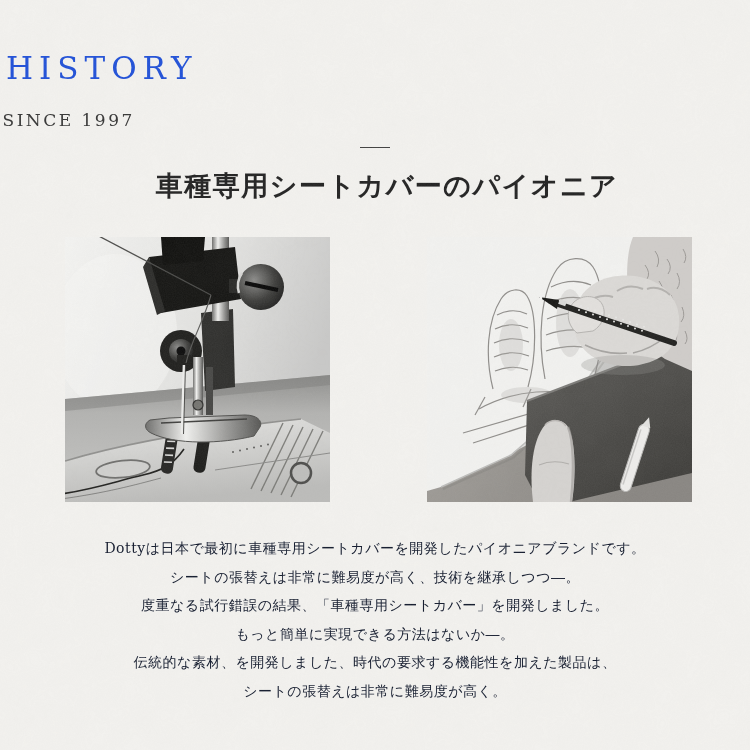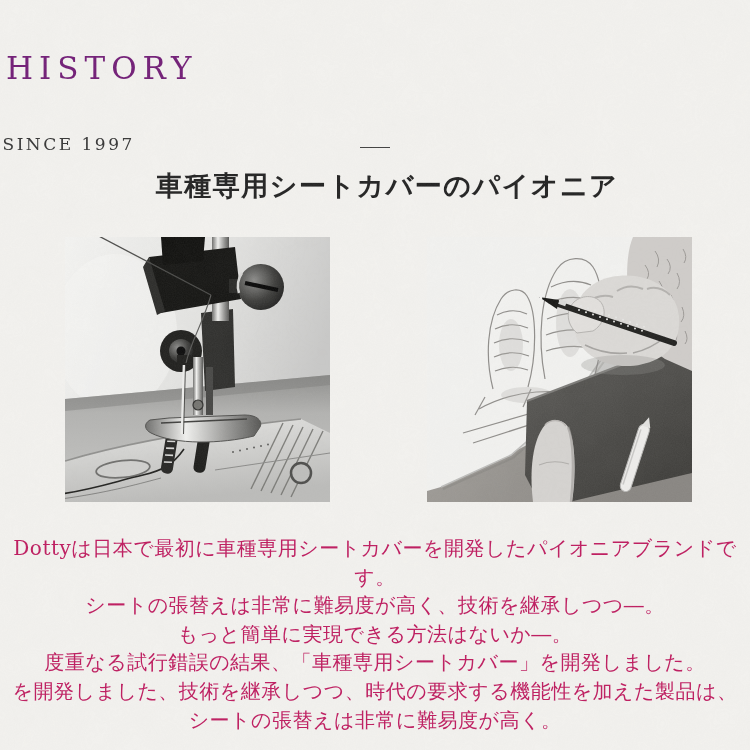--- a/index.html
+++ b/index.html
@@ -24,31 +24,30 @@
     pointer-events: none;
     z-index: 5;
   }
   .title {
     position: absolute;
     top: 50px; left: 0; width: 750px;
     font-size: 31px;
     font-weight: 400;
     letter-spacing: 6px;
     text-indent: 6px;
-    color: #701a75;
+    color: #1d4ed8;
   }
   .subtitle {
     position: absolute;
     top: 110px; left: 0; width: 750px;
     font-size: 17px;
     font-weight: 400;
     letter-spacing: 2.5px;
     text-indent: 2.5px;
     color: #333;
-    margin-top: 24px;
   }
   .divider {
     position: absolute;
     top: 147px; left: 360px;
     width: 30px; height: 0;
     border-top: 1.6px solid #3d3d3d;
   }
   .tagline {
     position: absolute;
     top: 168px; left: 0; width: 750px;
@@ -70,24 +69,24 @@
   .photo-left  { left: 65px; }
   .photo-right { left: 427px; }
   .bodytext {
     position: absolute;
     top: 534px; left: 0;
     width: 750px;
     text-align: center;
     z-index: 2;
   }
   .bodytext p {
-    font-size: 20px;
+    font-size: 14px;
     line-height: 28.6px;
     letter-spacing: 0.5px;
-    color: #be185d;
+    color: #0f172a;
   }
 </style>
 </head>
 <body>
 
 <div class="page">
 
   <h1 class="title">HISTORY</h1>
   <div class="subtitle">SINCE 1997</div>
   <div class="divider"></div>
@@ -317,23 +316,23 @@
       </g>
       <polygon points="112,60 132,63 130,72" fill="#141412"></polygon>
       <circle cx="114" cy="61" r="1.3" fill="#f6f6f4"></circle>
       <line x1="132" y1="64.5" x2="139" y2="67" stroke="#d9d9d7" stroke-width="5"></line>
     </svg>
   </div>
 
   <div class="bodytext">
     <p>Dottyは日本で最初に車種専用シートカバーを開発したパイオニアブランドです。</p>
     <p>シートの張替えは非常に難易度が高く、技術を継承しつつ―。</p>
+    <p>度重なる試行錯誤の結果、「車種専用シートカバー」を開発しました。</p>
     <p>もっと簡単に実現できる方法はないか―。</p>
-    <p>度重なる試行錯誤の結果、「車種専用シートカバー」を開発しました。</p>
-    <p>を開発しました、技術を継承しつつ、時代の要求する機能性を加えた製品は、</p>
+    <p>伝統的な素材、を開発しました、時代の要求する機能性を加えた製品は、</p>
     <p>シートの張替えは非常に難易度が高く。</p>
   </div>
 
   <svg class="paper-noise" aria-hidden="true">
     <filter id="paperNoise">
       <feTurbulence type="fractalNoise" baseFrequency="0.9" numOctaves="2" stitchTiles="stitch"></feTurbulence>
       <feColorMatrix type="matrix" values="0 0 0 0 0.62  0 0 0 0 0.61  0 0 0 0 0.59  0 0 0 0.5 0"></feColorMatrix>
     </filter>
     <filter id="paperBlotch">
       <feTurbulence type="fractalNoise" baseFrequency="0.035" numOctaves="3" stitchTiles="stitch"></feTurbulence>

